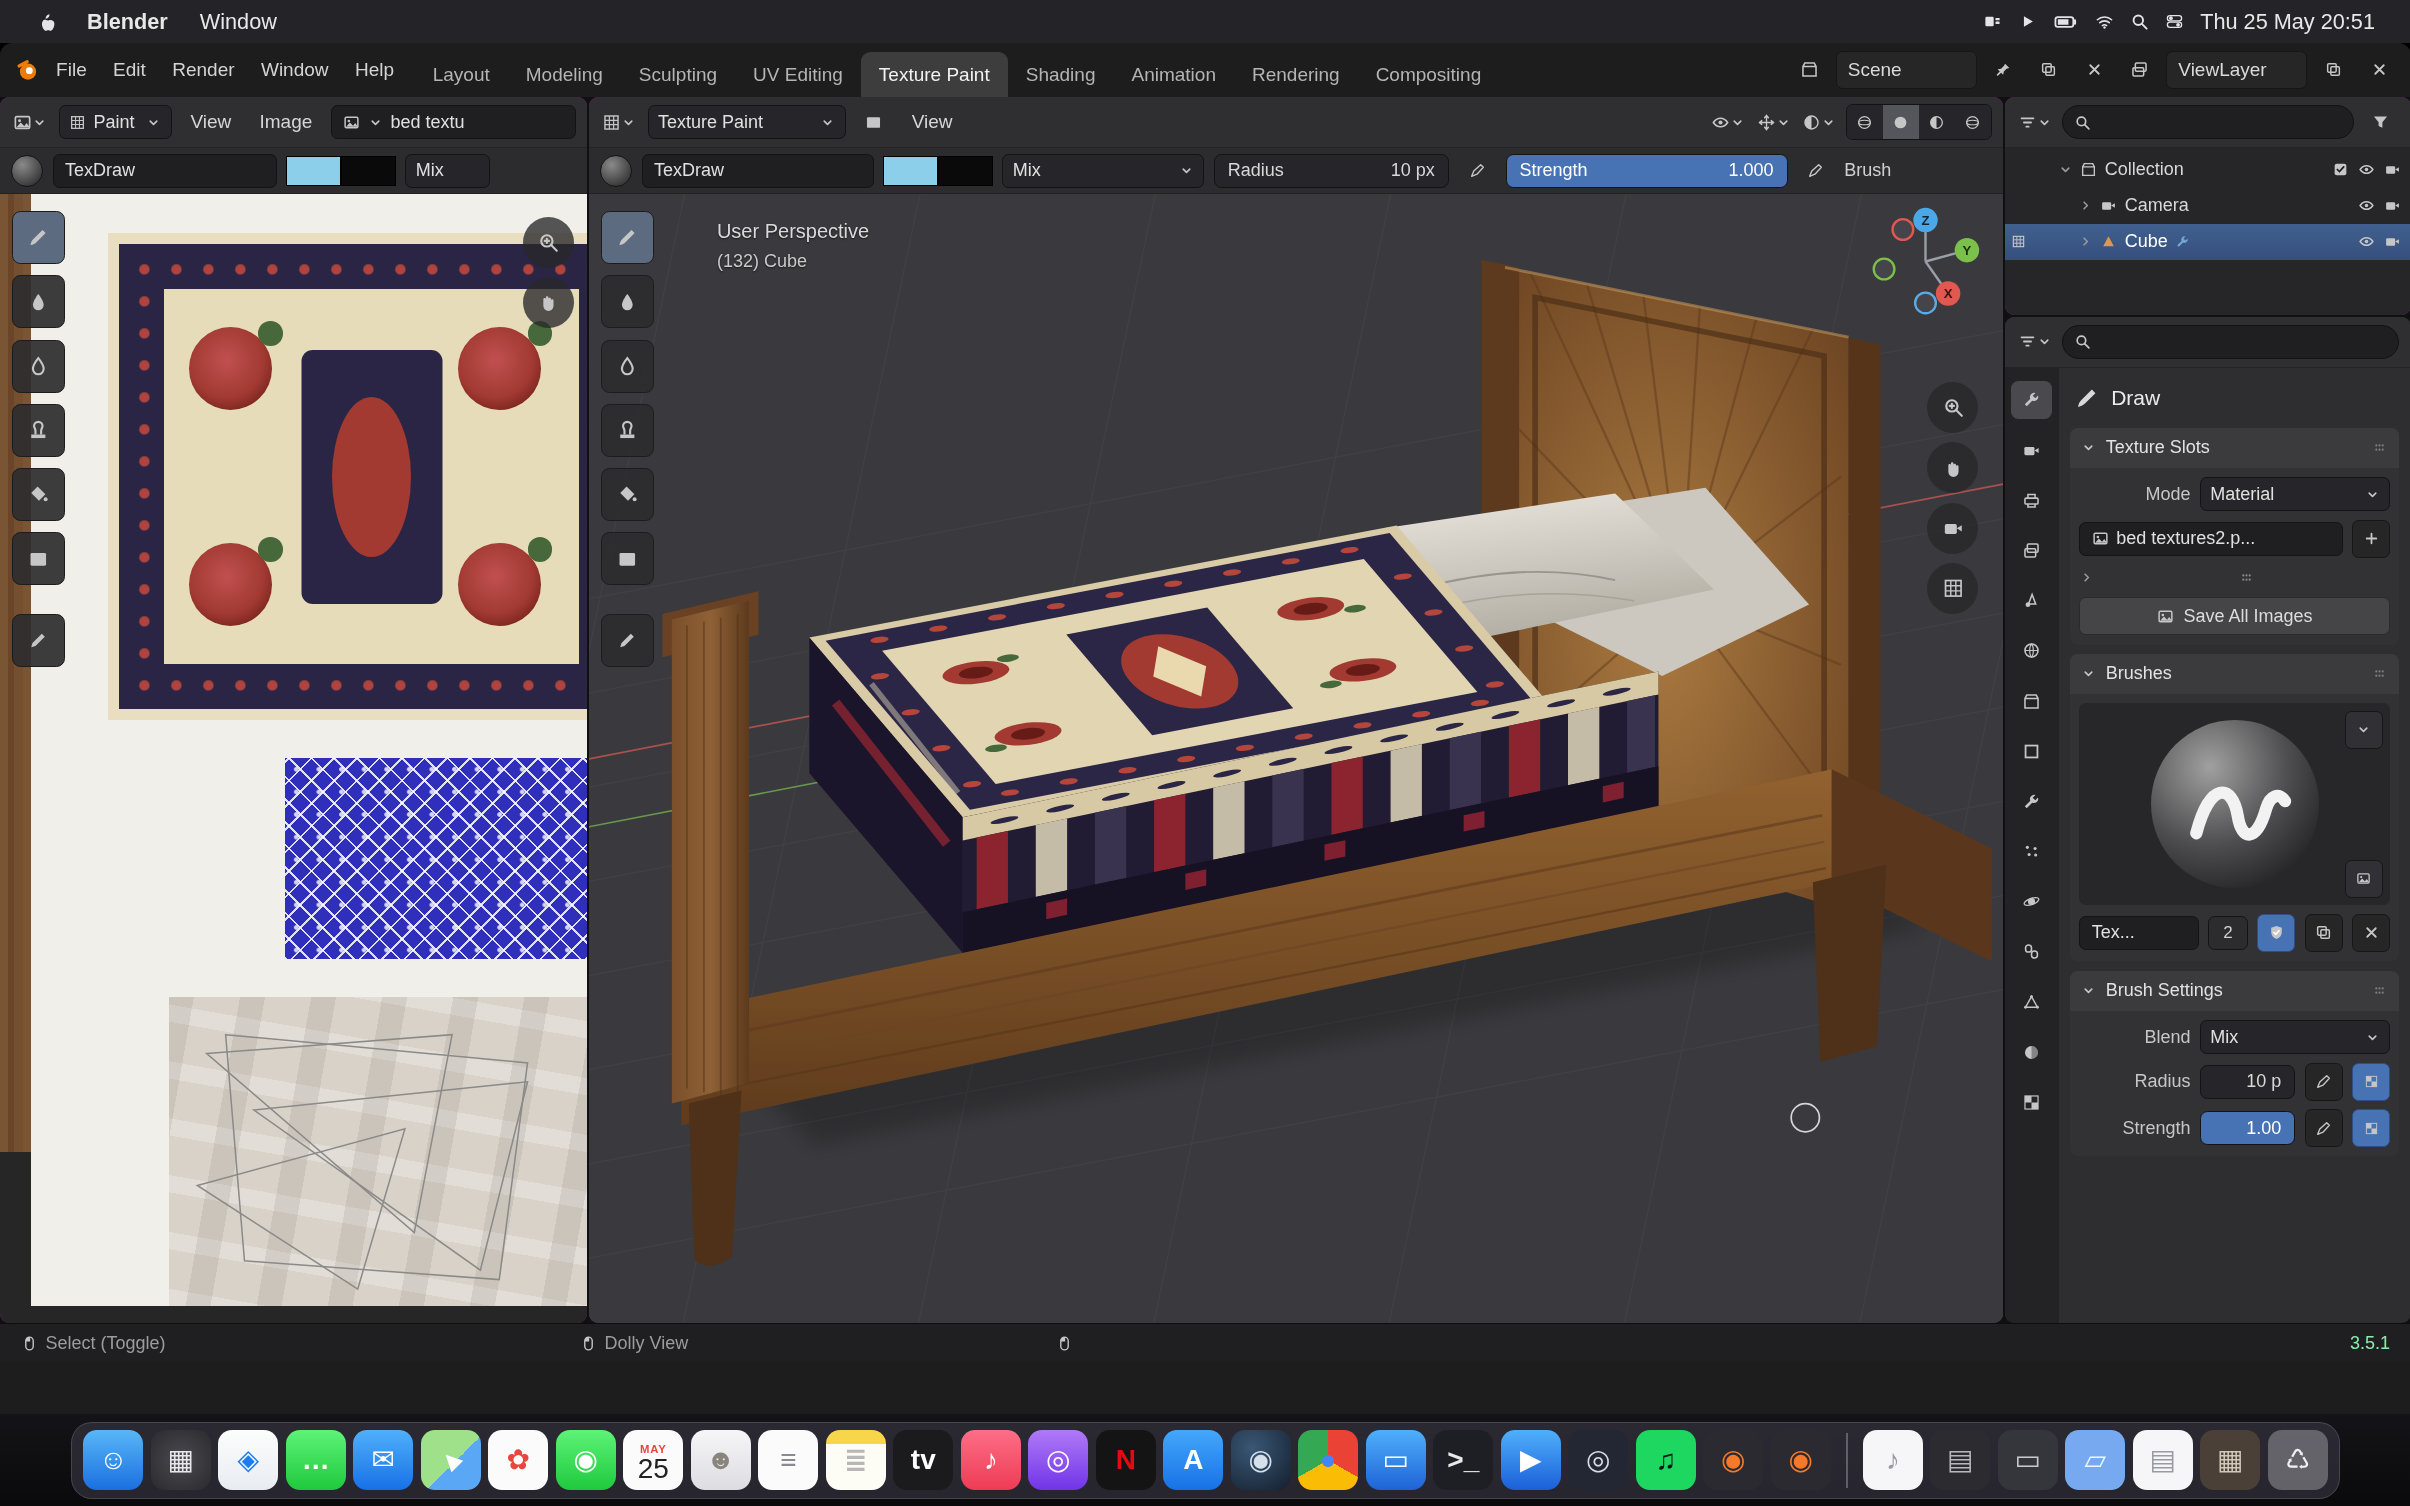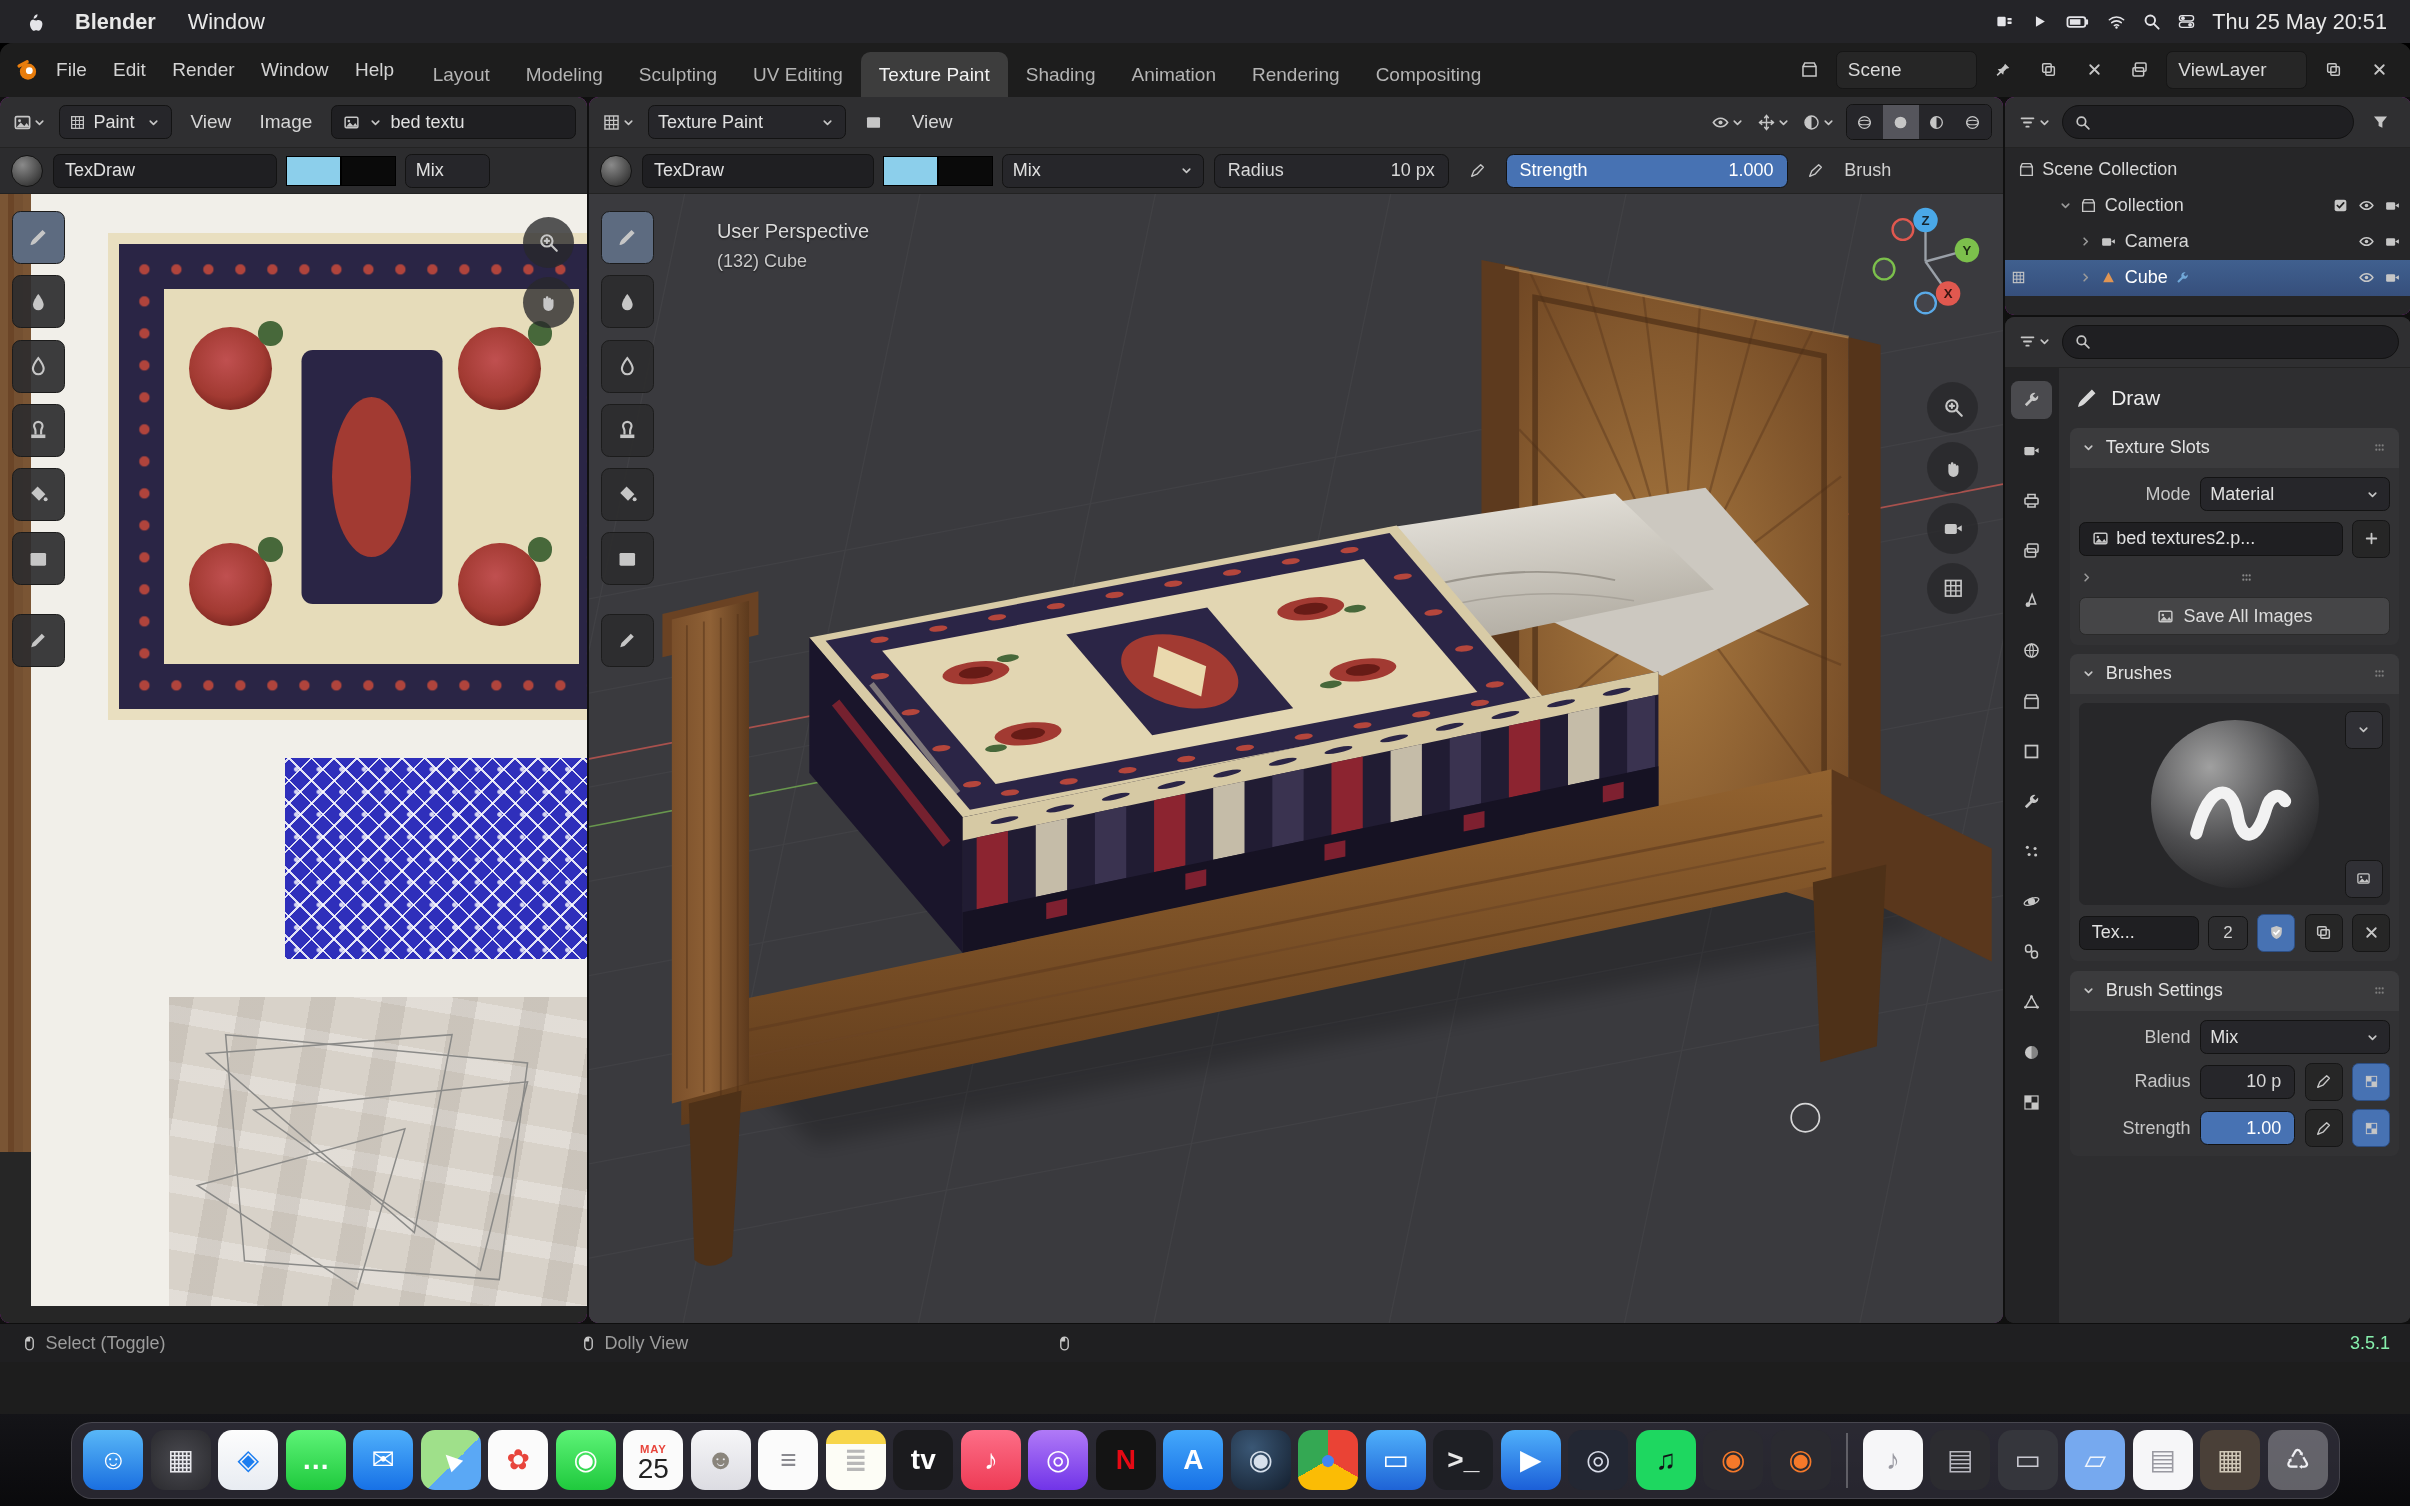--- a/index.html
+++ b/index.html
@@ -2,21 +2,21 @@
 <html style="font-size:15px"><head>
 <meta charset="utf-8">
 <style>
   *{margin:0;padding:0;box-sizing:border-box;font-family:"Liberation Sans","DejaVu Sans",sans-serif;-webkit-font-smoothing:antialiased}
   html,body{width:2411px;height:1507px;overflow:hidden;background:#000}
   .ic{display:inline-flex;flex:none;width:22.6px;height:22.6px;color:#c6c6c6;align-items:center;justify-content:center}
   .ic svg{width:100%;height:100%}
   .s16{width:15px;height:15px}.s18{width:17px;height:17px}.s20{width:19px;height:19px}.s28{width:26px;height:26px}
 
   
-  #menubar{height:43px;background:#242428;display:flex;align-items:center;padding:0 24px;color:#e8e8e8;font-size:21.7px}
+  #menubar{height:43px;background:#242428;display:flex;align-items:center;padding:0 36px;color:#e8e8e8;font-size:21.7px}
   #menubar .mb-left{display:flex;align-items:center;gap:32px}
   #menubar .app{font-weight:bold}
   #menubar .mb-right{margin-left:auto;display:flex;align-items:center;gap:16px}
   #menubar .ic{color:#e4e4e8}
 
   
   #window{position:absolute;top:43px;left:0;width:2411px;height:1371px;background:#1d1d1d;border-radius:13px 13px 0 0;overflow:hidden}
   #titlebar{height:53px;background:#2c2b2e;display:flex;align-items:center;position:relative;border-bottom:0.9px solid #1a1a1a}
   .lights{display:flex;gap:13px;margin-left:19px}
   .light{width:19px;height:19px;border-radius:50%}
@@ -929,29 +929,20 @@
           </div>
           <span class="ib flat">
               <span class="ic s20">
                 <svg viewBox="0 0 16 16">
                   <path d="M2.5 3h11L9.6 7.8v4.7l-3.2-1.6V7.8z" fill="currentColor"></path>
                 </svg>
               </span>
             </span>
         </div>
         <div id="ol-body">
-            <div class="ol-row" style="padding-left: 13px;">
-              <span class="ic s18">
-                <svg viewBox="0 0 16 16">
-                  <path d="M2.5 5.5h11v8h-11zM2.5 5.5L4 2.5h8l1.5 3" fill="none" stroke="currentColor" stroke-width="1.3"></path>
-                </svg>
-              </span>
-              <span>Scene Collection</span>
-              <span class="ol-right"></span>
-            </div>
             <div class="ol-row" style="padding-left: 53px;">
               <span class="ic s16" style="color: rgb(154, 154, 154);">
                 <svg viewBox="0 0 16 16">
                   <path d="M4.5 6.5L8 10l3.5-3.5" stroke="currentColor" fill="none" stroke-width="1.7" stroke-linecap="round" stroke-linejoin="round"></path>
                 </svg>
               </span>
               <span class="ic s18">
                 <svg viewBox="0 0 16 16">
                   <path d="M2.5 5.5h11v8h-11zM2.5 5.5L4 2.5h8l1.5 3" fill="none" stroke="currentColor" stroke-width="1.3"></path>
                 </svg>

